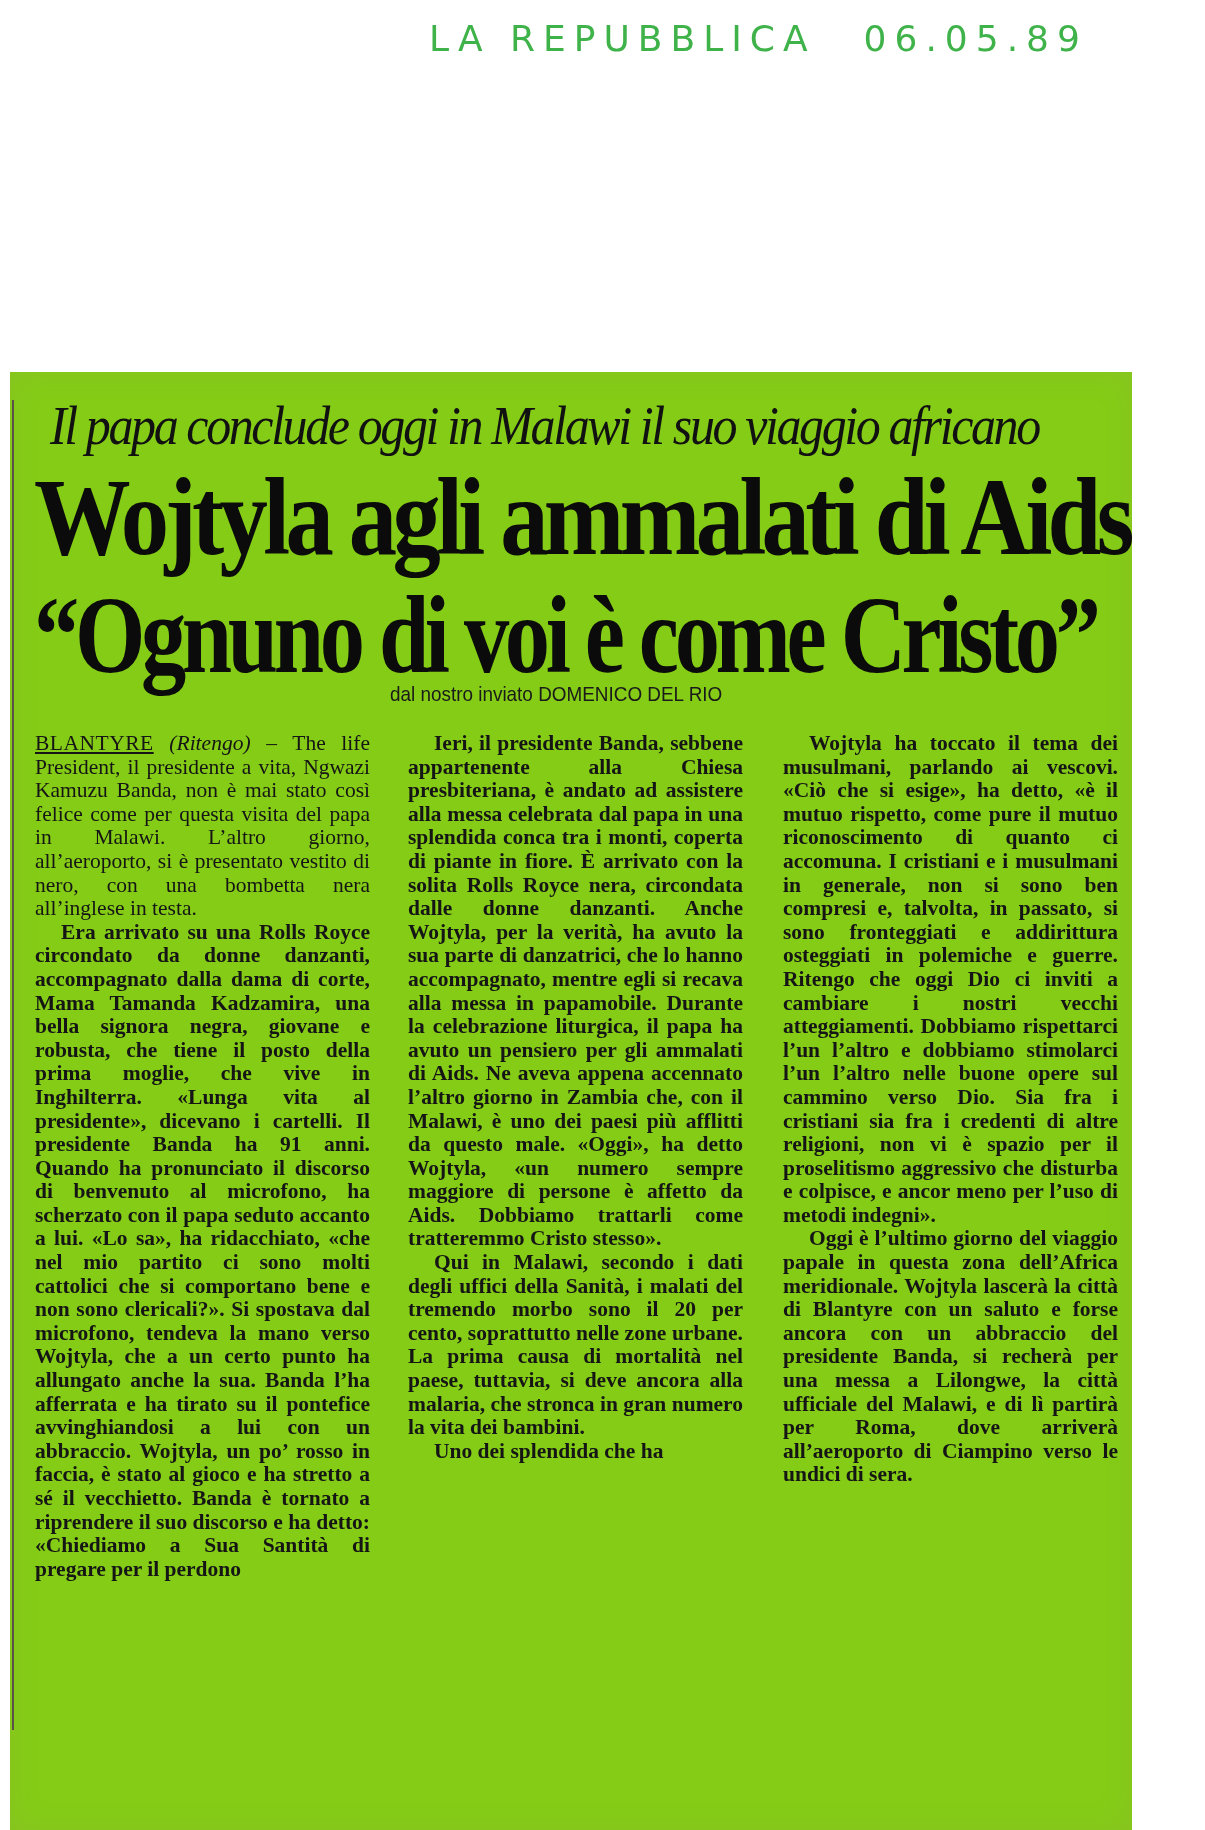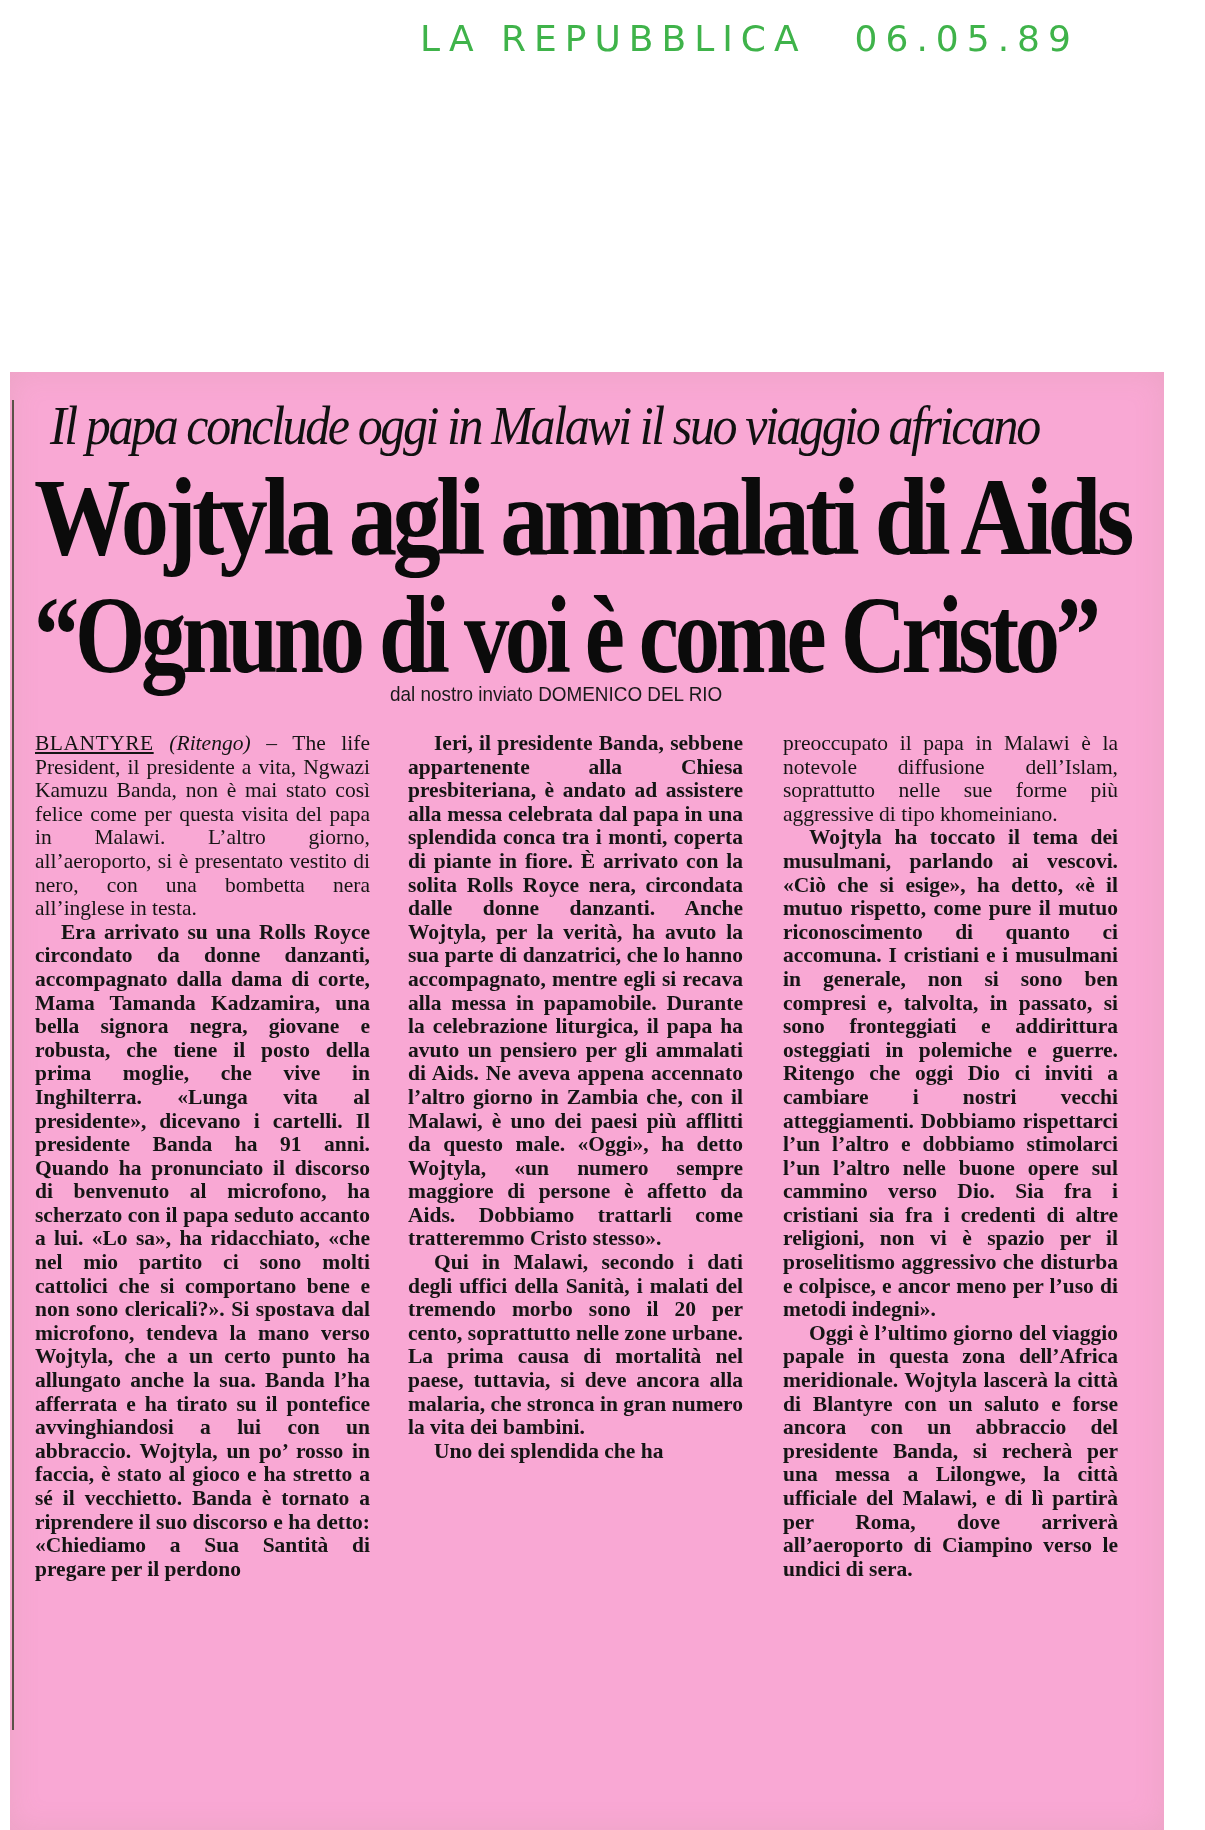--- a/index.html
+++ b/index.html
@@ -5,36 +5,35 @@
     html, body { margin: 0; padding: 0; }
     body {
       width: 1205px; height: 1830px;
       background: #ffffff;
       position: relative;
       overflow: hidden;
       font-family: "Liberation Serif", serif;
     }
     .handwritten {
       position: absolute;
-      top: 18px; left: 420px;
+      top: 18px; left: 429px;
       color: #3fb34a;
       font-family: "DejaVu Sans", sans-serif;
       font-size: 36px;
       letter-spacing: 8px;
       font-weight: normal;
       white-space: nowrap;
     }
     .handwritten .pub { margin-right: 48px; }
     .clipping {
       position: absolute;
       left: 10px; top: 372px;
       width: 1122px; height: 1458px;
-      background: #f9a8d4;
+      background: #84cc16;
       box-shadow: inset 0 0 30px rgba(160,140,110,0.15);
-      padding-left: 32px;
     }
     .clipping .leftrule {
       position: absolute; left: 2px; top: 28px; width: 2px; height: 1330px;
       background: #5a5248;
     }
     .kicker {
       position: absolute;
       left: 40px; top: 22px;
       width: 1060px;
       font-family: "Liberation Serif", serif;
@@ -111,17 +110,16 @@
     <p class="indent">Era arrivato su una Rolls Royce circondato da donne danzanti, accompagnato dalla dama di corte, Mama Tamanda Kadzamira, una bella signora negra, giovane e robusta, che tiene il posto della prima moglie, che vive in Inghilterra. «Lunga vita al presidente», dicevano i cartelli. Il presidente Banda ha 91 anni. Quando ha pronunciato il discorso di benvenuto al microfono, ha scherzato con il papa seduto accanto a lui. «Lo sa», ha ridacchiato, «che nel mio partito ci sono molti cattolici che si comportano bene e non sono clericali?». Si spostava dal microfono, tendeva la mano verso Wojtyla, che a un certo punto ha allungato anche la sua. Banda l’ha afferrata e ha tirato su il pontefice avvinghiandosi a lui con un abbraccio. Wojtyla, un po’ rosso in faccia, è stato al gioco e ha stretto a sé il vecchietto. Banda è tornato a riprendere il suo discorso e ha detto: «Chiediamo a Sua Santità di pregare per il perdono</p>
   </div>
 
   <div class="column col2">
     <p class="indent">Ieri, il presidente Banda, sebbene appartenente alla Chiesa presbiteriana, è andato ad assistere alla messa celebrata dal papa in una splendida conca tra i monti, coperta di piante in fiore. È arrivato con la solita Rolls Royce nera, circondata dalle donne danzanti. Anche Wojtyla, per la verità, ha avuto la sua parte di danzatrici, che lo hanno accompagnato, mentre egli si recava alla messa in papamobile. Durante la celebrazione liturgica, il papa ha avuto un pensiero per gli ammalati di Aids. Ne aveva appena accennato l’altro giorno in Zambia che, con il Malawi, è uno dei paesi più afflitti da questo male. «Oggi», ha detto Wojtyla, «un numero sempre maggiore di persone è affetto da Aids. Dobbiamo trattarli come tratteremmo Cristo stesso».</p>
     <p class="indent">Qui in Malawi, secondo i dati degli uffici della Sanità, i malati del tremendo morbo sono il 20 per cento, soprattutto nelle zone urbane. La prima causa di mortalità nel paese, tuttavia, si deve ancora alla malaria, che stronca in gran numero la vita dei bambini.</p>
     <p class="indent">Uno dei splendida che ha</p>
   </div>
 
   <div class="column col3">
-    <p>preoccupato il papa in Malawi è la notevole diffusione dell’Islam, soprattutto nelle sue forme più aggressive di tipo khomeiniano.</p>
     <p class="indent">Wojtyla ha toccato il tema dei musulmani, parlando ai vescovi. «Ciò che si esige», ha detto, «è il mutuo rispetto, come pure il mutuo riconoscimento di quanto ci accomuna. I cristiani e i musulmani in generale, non si sono ben compresi e, talvolta, in passato, si sono fronteggiati e addirittura osteggiati in polemiche e guerre. Ritengo che oggi Dio ci inviti a cambiare i nostri vecchi atteggiamenti. Dobbiamo rispettarci l’un l’altro e dobbiamo stimolarci l’un l’altro nelle buone opere sul cammino verso Dio. Sia fra i cristiani sia fra i credenti di altre religioni, non vi è spazio per il proselitismo aggressivo che disturba e colpisce, e ancor meno per l’uso di metodi indegni».</p>
     <p class="indent">Oggi è l’ultimo giorno del viaggio papale in questa zona dell’Africa meridionale. Wojtyla lascerà la città di Blantyre con un saluto e forse ancora con un abbraccio del presidente Banda, si recherà per una messa a Lilongwe, la città ufficiale del Malawi, e di lì partirà per Roma, dove arriverà all’aeroporto di Ciampino verso le undici di sera.</p>
   </div>
 </div>
 
 </body></html>

